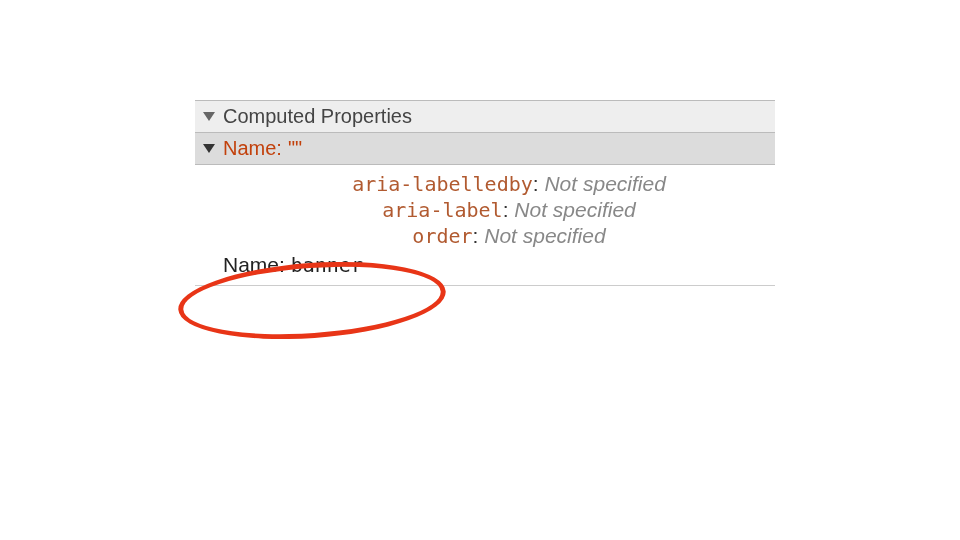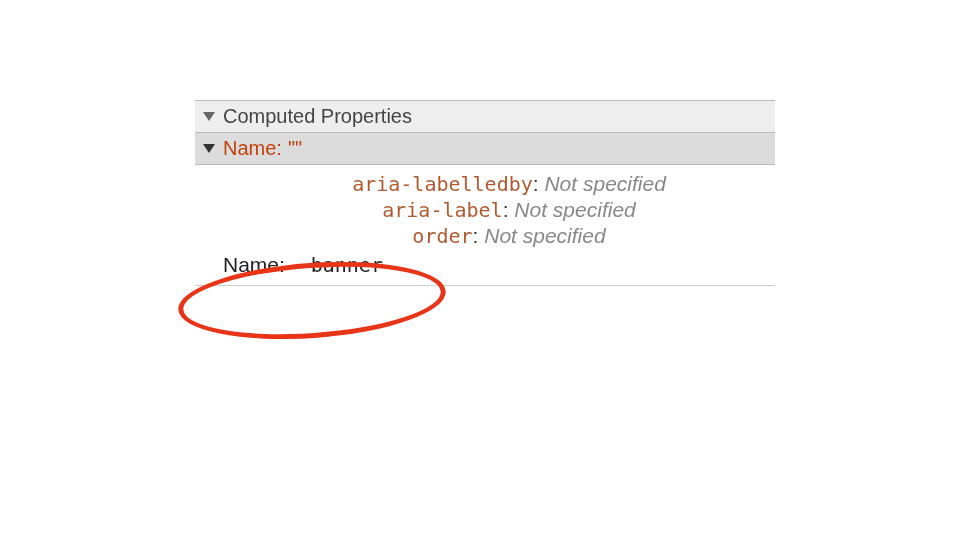--- a/index.html
+++ b/index.html
@@ -83,21 +83,20 @@
     .role-row {
       padding-left: 28px;
       padding-bottom: 8px;
       font-size: 21px;
       color: #222;
       border-bottom: 1px solid #ccc;
     }
     .role-val {
       font-family: "SF Mono", Menlo, Consolas, monospace;
       font-size: 20px;
-      margin-left: 20px;
     }
     .checkbox-row {
       display: flex;
       align-items: center;
       gap: 10px;
       padding: 10px 0 0 16px;
       font-size: 21px;
       color: #555;
     }
     .checkbox {

